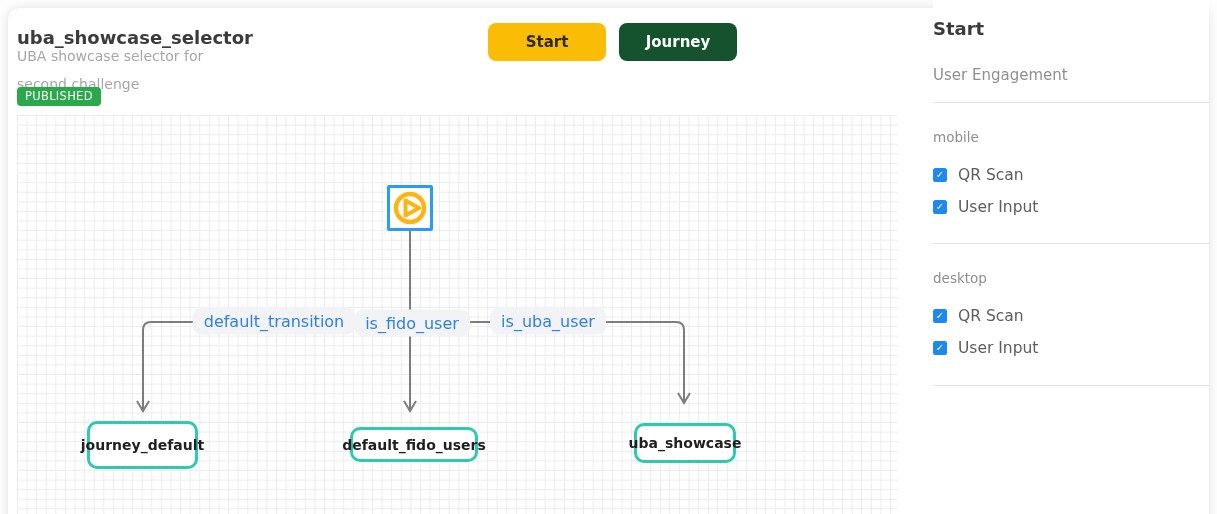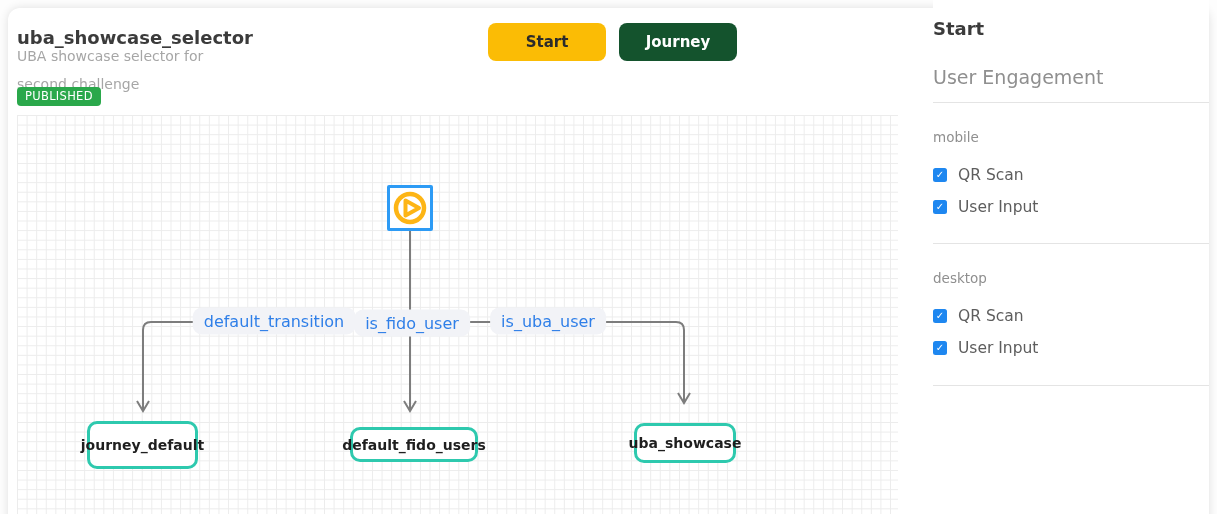--- a/index.html
+++ b/index.html
@@ -33,21 +33,21 @@
                 display:flex; align-items:center; justify-content:center; cursor:pointer; }
   .edge-label { position:absolute; transform:translate(-50%,-50%); background:#f2f3f7;
                 color:#2f7fe8; font-size:16px; padding:4px 11px; border-radius:9px; white-space:nowrap; cursor:pointer; }
   .flow-node { position:absolute; background:#fff; border:3px solid #2ec9ae; border-radius:10px;
                display:flex; align-items:center; justify-content:center;
                font-size:14px; font-weight:bold; color:#1f1f1f; cursor:pointer; white-space:nowrap; }
 
   
   .sidebar { position:absolute; left:933px; top:0; width:276px; height:514px; background:#fff; }
   .sb-title { position:absolute; left:0; top:18px; font-size:18px; font-weight:bold; color:#3b3b3b; }
-  .sb-subtitle { position:absolute; left:0; top:66px; font-size:19px; color:#8f8f8f; }
+  .sb-subtitle { position:absolute; left:0; top:66px; font-size:15px; color:#8f8f8f; }
   .sb-divider { position:absolute; left:0; width:276px; border:none; border-top:1px solid #e4e4e4; }
   .sb-section-label { position:absolute; left:0; font-size:13.5px; color:#8f8f8f; }
   .check-row { position:absolute; left:0; display:flex; align-items:center; gap:11px; cursor:pointer; }
   .checkbox { width:14px; height:14px; background:#1e87f0; border-radius:2.5px;
               display:flex; align-items:center; justify-content:center;
               color:#fff; font-size:10px; font-weight:bold; line-height:1; }
   .check-label { font-size:15.5px; color:#5d5d5d; }
 </style>
 </head>
 <body>

